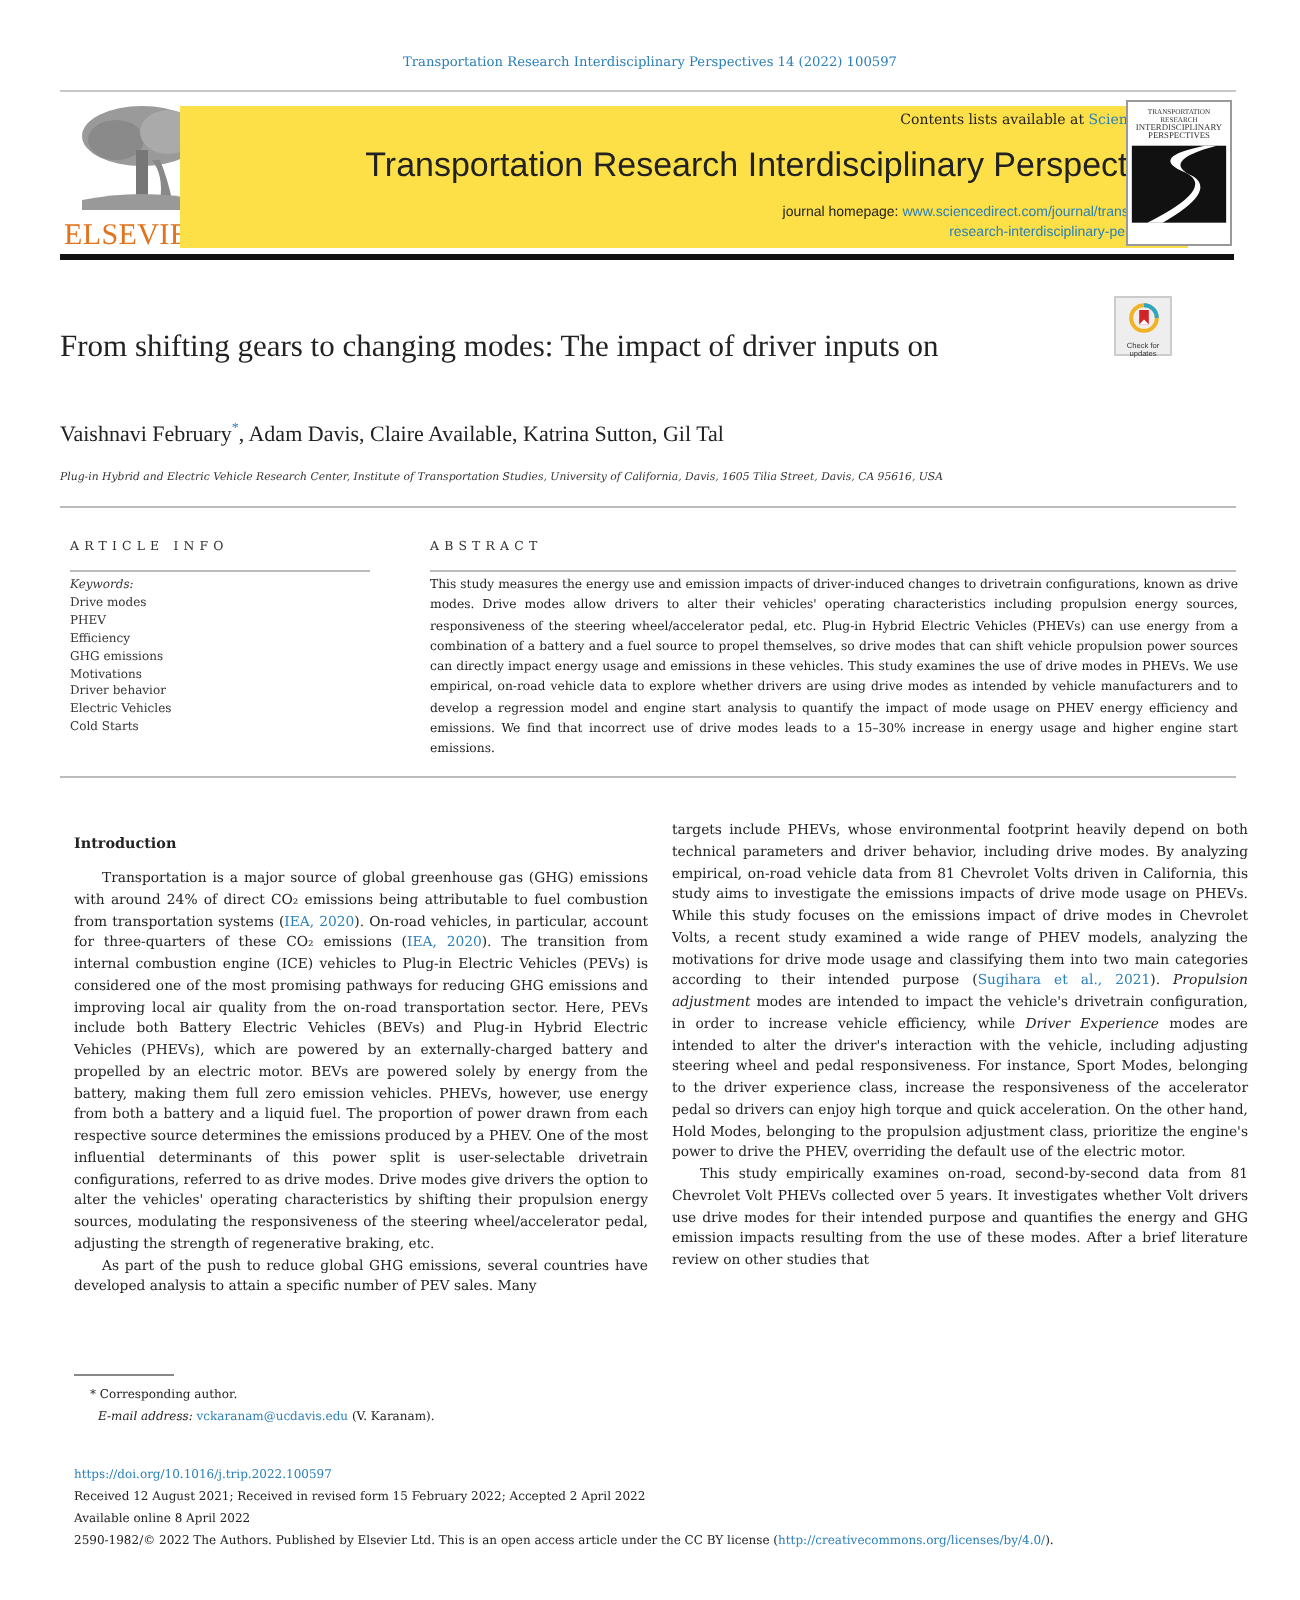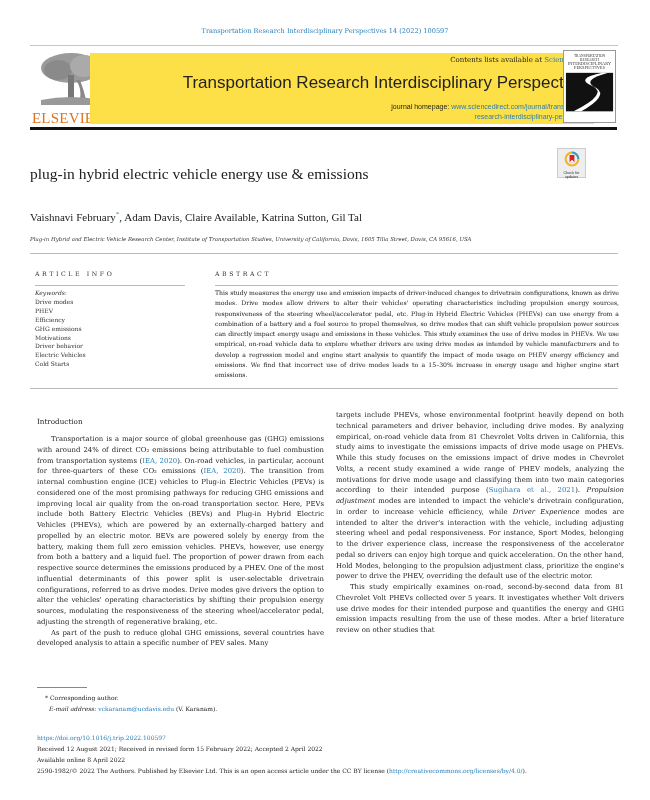--- a/index.html
+++ b/index.html
@@ -41,21 +41,21 @@
   .ab-head { top: 270px; left: 215px; }
   .ab-rule { top: 285px; left: 215px; width: 403px; height: 1px; background: #bbb; }
   .abstract { top: 288px; left: 215px; width: 404px; font-size: 6.15px; line-height: 10.3px; text-align: justify; color: #222; }
   .rule-low { top: 388px; left: 30px; width: 588px; height: 1px; background: #bbb; }
 
   .col { font-size: 6.9px; line-height: 10.75px; text-align: justify; color: #222; }
   .col p { text-indent: 14px; }
   .col p.noind { text-indent: 0; }
   .col-left { top: 418px; left: 37px; width: 287px; }
   .col-right { top: 410px; left: 336px; width: 288px; }
-  .intro-head { top: 417px; left: 37px; font-size: 7.2px; font-weight: normal; }
+  .intro-head { top: 417px; left: 37px; font-size: 7.2px; font-weight: bold; }
   .col-left.text { top: 434px; }
 
   .fn-rule { top: 687px; left: 37px; width: 50px; height: 1px; background: #888; }
   .fn { top: 692px; left: 45px; font-size: 6px; line-height: 11px; color: #222; }
   .fn em { font-style: italic; }
   .bottom { top: 732px; left: 37px; font-size: 6px; line-height: 11px; color: #222; width: 590px; }
 </style>
 </head>
 <body>
 
@@ -106,21 +106,21 @@
     <circle cx="10" cy="10" r="8" fill="none" stroke="#f0b323" stroke-width="2.5"></circle>
     <path d="M10 2 a8 8 0 0 1 8 8" fill="none" stroke="#2aa6c9" stroke-width="2.5"></path>
     <rect x="7" y="5" width="6" height="9" fill="#d2232a"></rect>
     <path d="M7 14 l3 -3 l3 3z" fill="#fff"></path>
   </svg>
   <div class="crossmark-label">Check for</div>
   <div class="crossmark-label">updates</div>
 </div>
 
 <div class="abs title">
-  <div>plug-in hybrid electric vehicle energy use &amp; emissions</div>
+  <div>From shifting gears to changing modes: The impact of driver inputs on</div>
 </div>
 
 <div class="abs authors">
   <span>Vaishnavi February</span><sup>*</sup><span>, Adam Davis, Claire Available, Katrina Sutton, Gil Tal</span>
 </div>
 
 <div class="abs affil">Plug-in Hybrid and Electric Vehicle Research Center, Institute of Transportation Studies, University of California, Davis, 1605 Tilia Street, Davis, CA 95616, USA</div>
 <div class="abs rule-mid"></div>
 
 <div class="abs sec-head ai-head">ARTICLE INFO</div>

